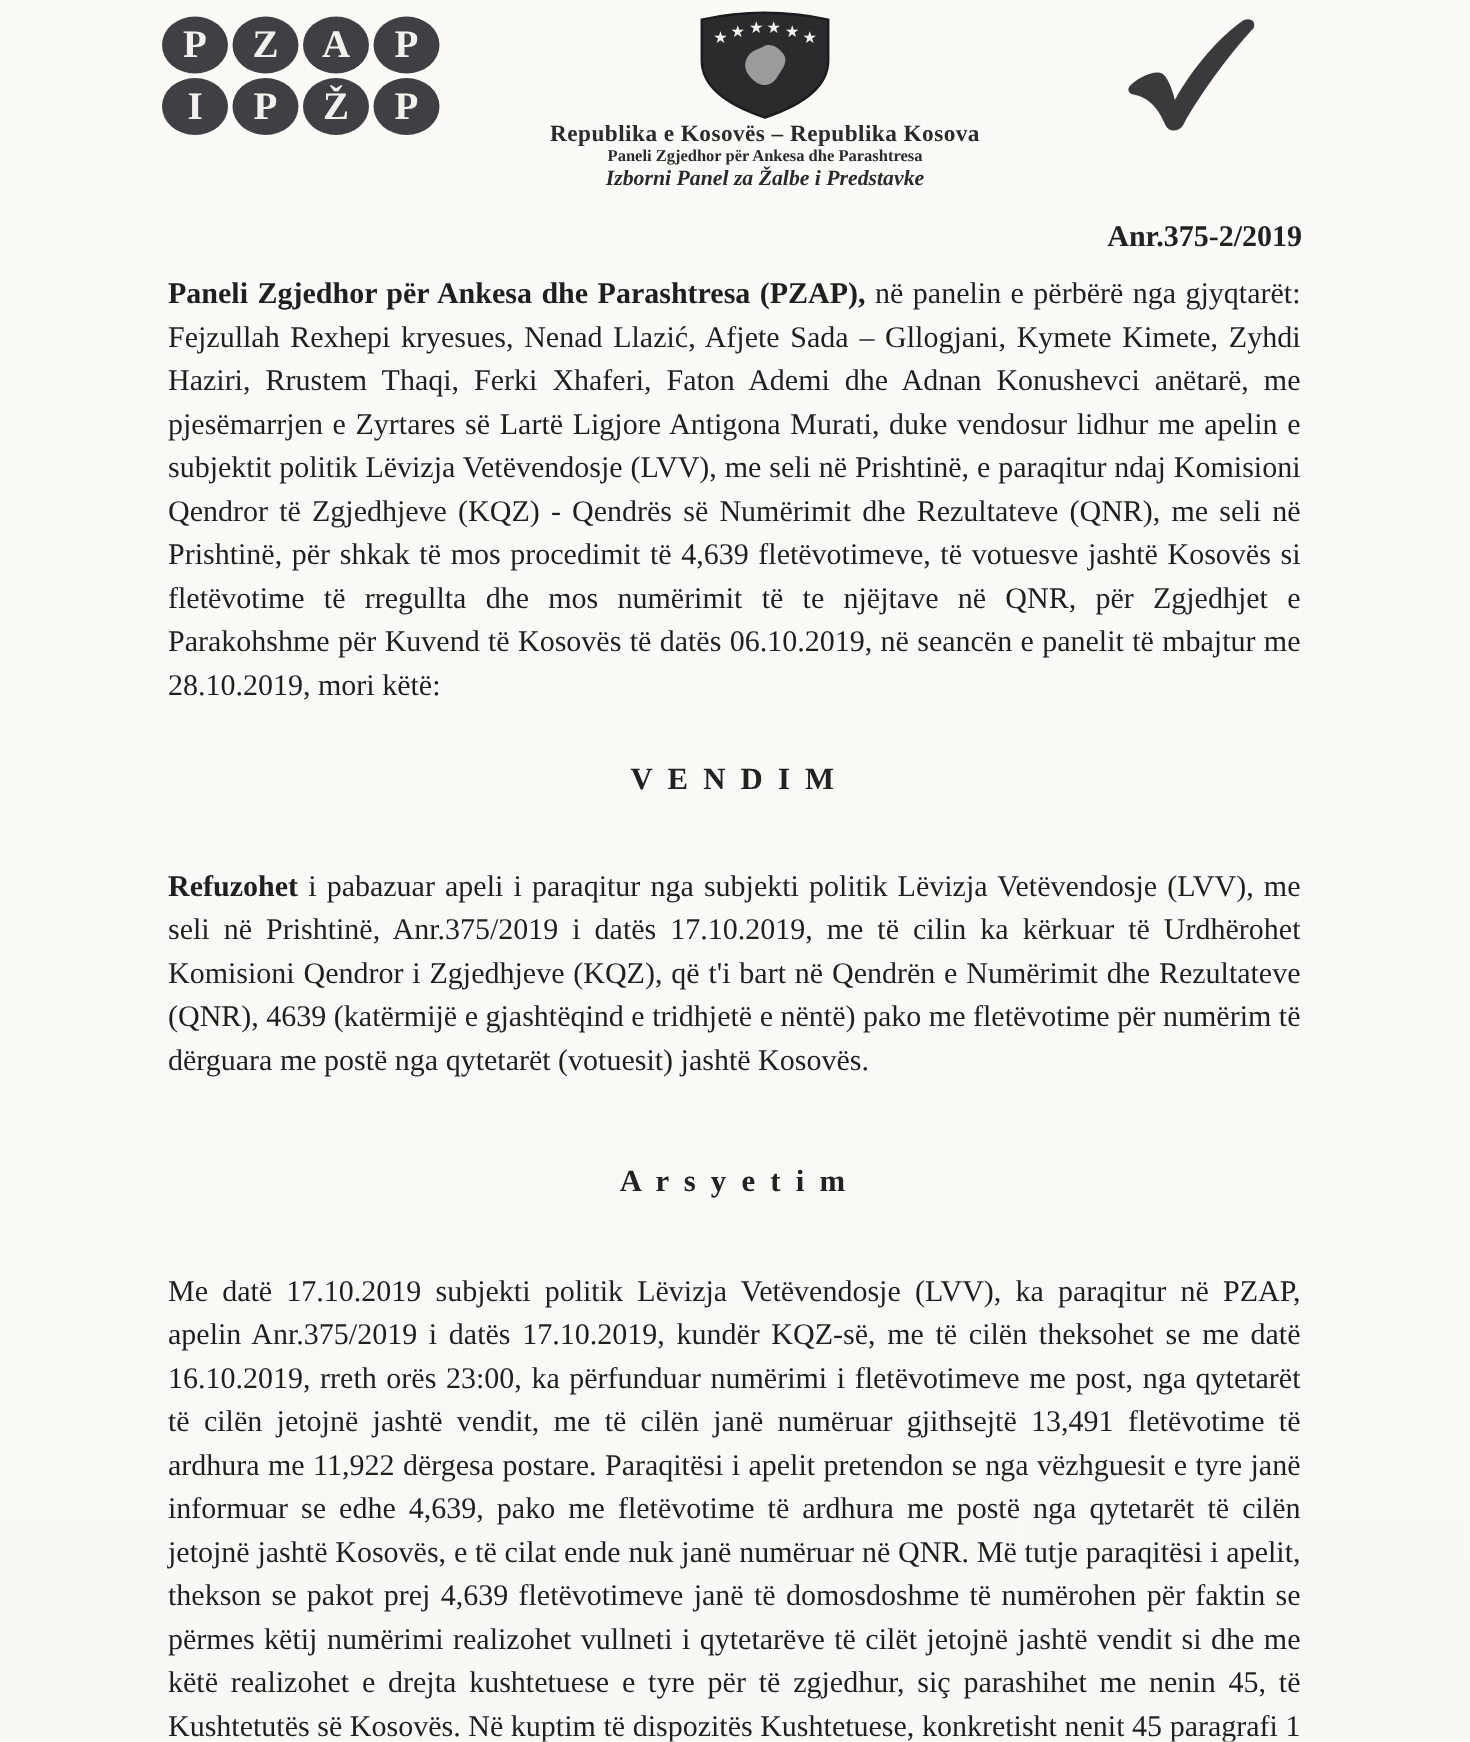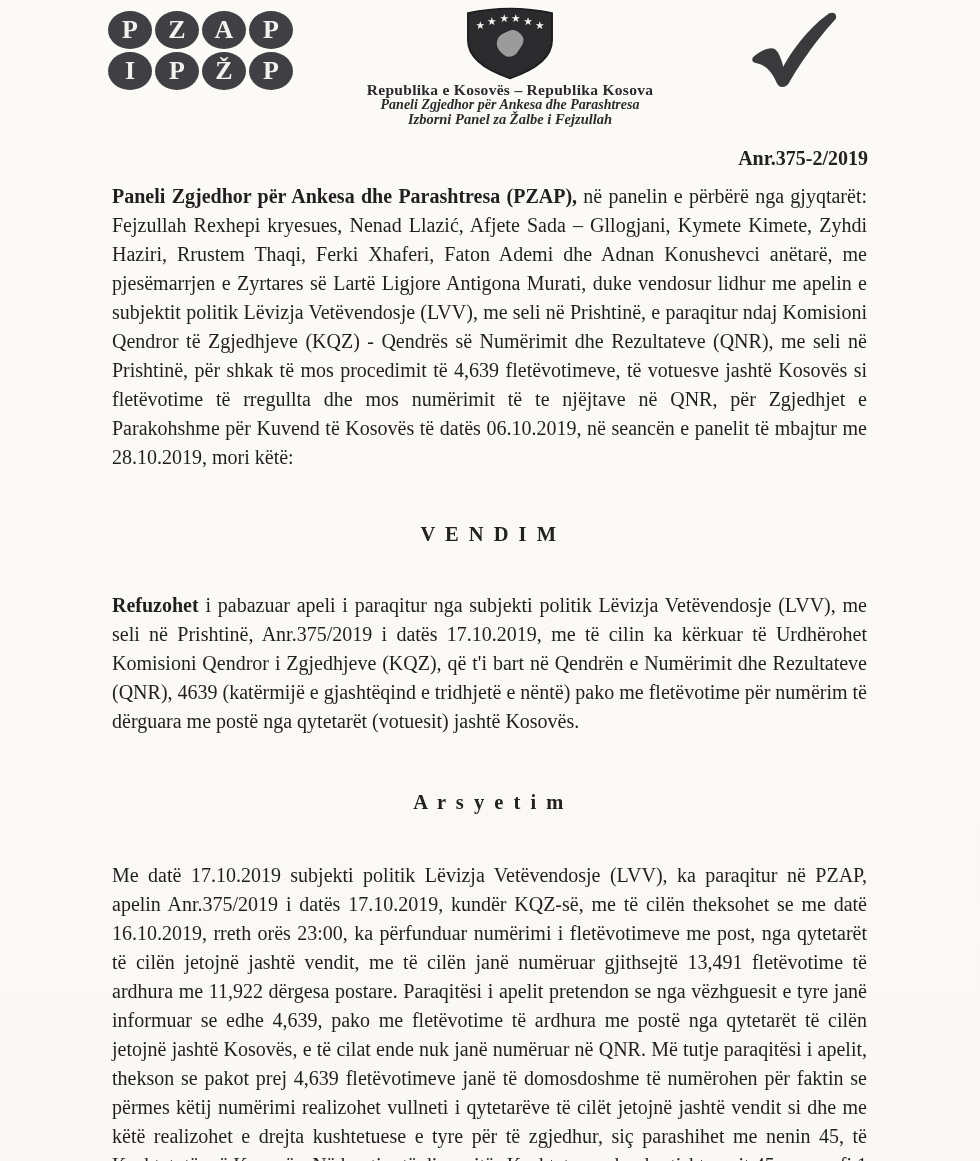--- a/index.html
+++ b/index.html
@@ -30,21 +30,21 @@
     font-weight: bold; font-size: 26px;
     font-family: "Liberation Serif", serif;
   }
 
   .emblem-block {
     position: absolute; left: 340px; top: 4px; width: 340px;
     text-align: center;
   }
   .shield-wrap { height: 78px; }
   .emblem-line1 { font-weight: bold; font-size: 15.5px; line-height: 15px; letter-spacing: 0.3px; color: #2a2a2c; }
-  .emblem-line2 { font-weight: bold; font-style: italic; font-size: 14px; line-height: 15px; color: #2a2a2c; }
+  .emblem-line2 { font-weight: bold; font-size: 11px; line-height: 15px; color: #2a2a2c; }
   .emblem-line3 { font-weight: bold; font-style: italic; font-size: 14.5px; line-height: 15px; color: #2a2a2c; }
 
   .checkmark { position: absolute; left: 742px; top: 6px; }
 
   
   .ref-number {
     margin-top: 16px;
     text-align: right;
     padding-right: 112px;
     font-weight: bold;
@@ -58,21 +58,21 @@
     width: 779px;
     margin-left: 100px;
     margin-top: 9px;
     font-size: 20px;
     line-height: 29px;
     text-align: justify;
     color: #1f1f20;
   }
   .content p { margin: 12px; }
   .section-heading {
-    margin: 48px 0 42px 0;
+    margin: 34px 0 42px 0;
     text-align: center;
     font-weight: bold;
     font-size: 20.5px;
     letter-spacing: 2.5px;
     color: #222;
   }
   .section-heading.arsyetim { margin: 52px 0 44px 0; }
   b.lead { font-weight: bold; }
 </style>
 </head>
@@ -105,21 +105,21 @@
           <text x="38" y="25" font-size="13" fill="#f3f2ef" text-anchor="middle">★</text>
           <text x="53" y="22" font-size="13" fill="#f3f2ef" text-anchor="middle">★</text>
           <text x="67" y="22" font-size="13" fill="#f3f2ef" text-anchor="middle">★</text>
           <text x="82" y="25" font-size="13" fill="#f3f2ef" text-anchor="middle">★</text>
           <text x="96" y="30" font-size="13" fill="#f3f2ef" text-anchor="middle">★</text>
           <path d="M58,33 C64,29 71,33 75,39 C79,45 74,51 70,57 C66,64 58,66 52,61 C46,56 42,50 45,43 C48,36 52,36 58,33 Z" fill="#9b9b9b"></path>
         </svg>
       </div>
       <div class="emblem-line1">Republika e Kosovës – Republika Kosova</div>
       <div class="emblem-line2">Paneli Zgjedhor për Ankesa dhe Parashtresa</div>
-      <div class="emblem-line3">Izborni Panel za Žalbe i Fejzullah</div>
+      <div class="emblem-line3">Izborni Panel za Žalbe i Predstavke</div>
     </div>
 
     <div class="checkmark">
       <svg width="112" height="92" viewBox="0 0 120 100" aria-hidden="true">
         <path d="M12,55 C20,48 30,44 35,47 C39,50 42,58 44,66 C56,44 76,20 94,8 C99,6 103,9 101,14 C84,32 62,62 50,84 C47,89 40,90 37,84 C33,74 26,64 14,62 C10,61 9,58 12,55 Z" fill="#3a3a3d"></path>
       </svg>
     </div>
   </div>
 
   <div class="ref-number">Anr.375-2/2019</div>

